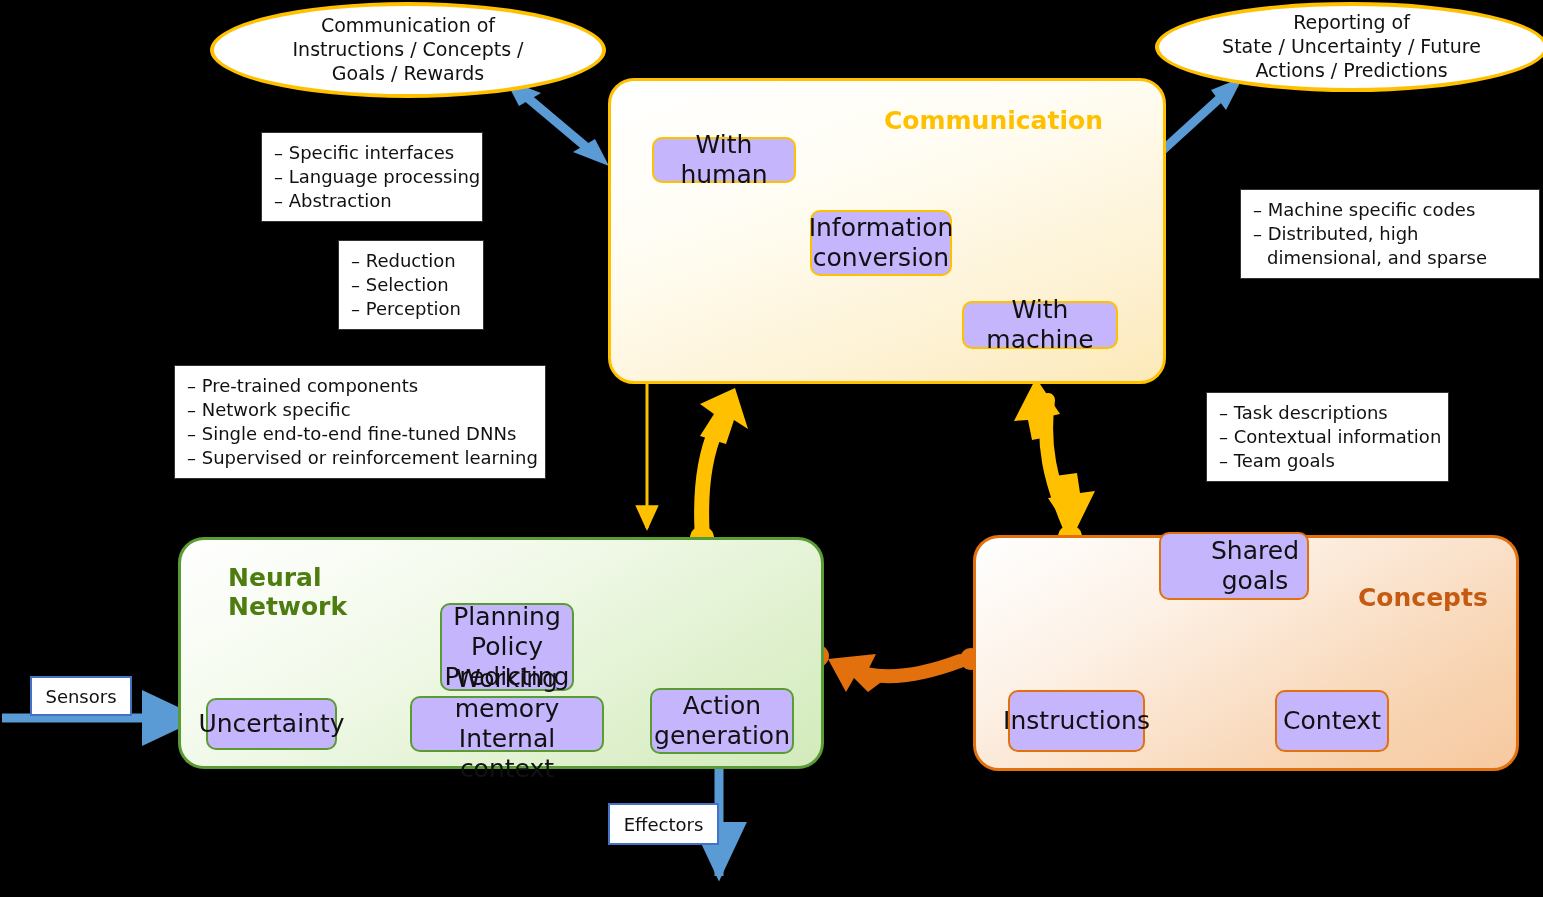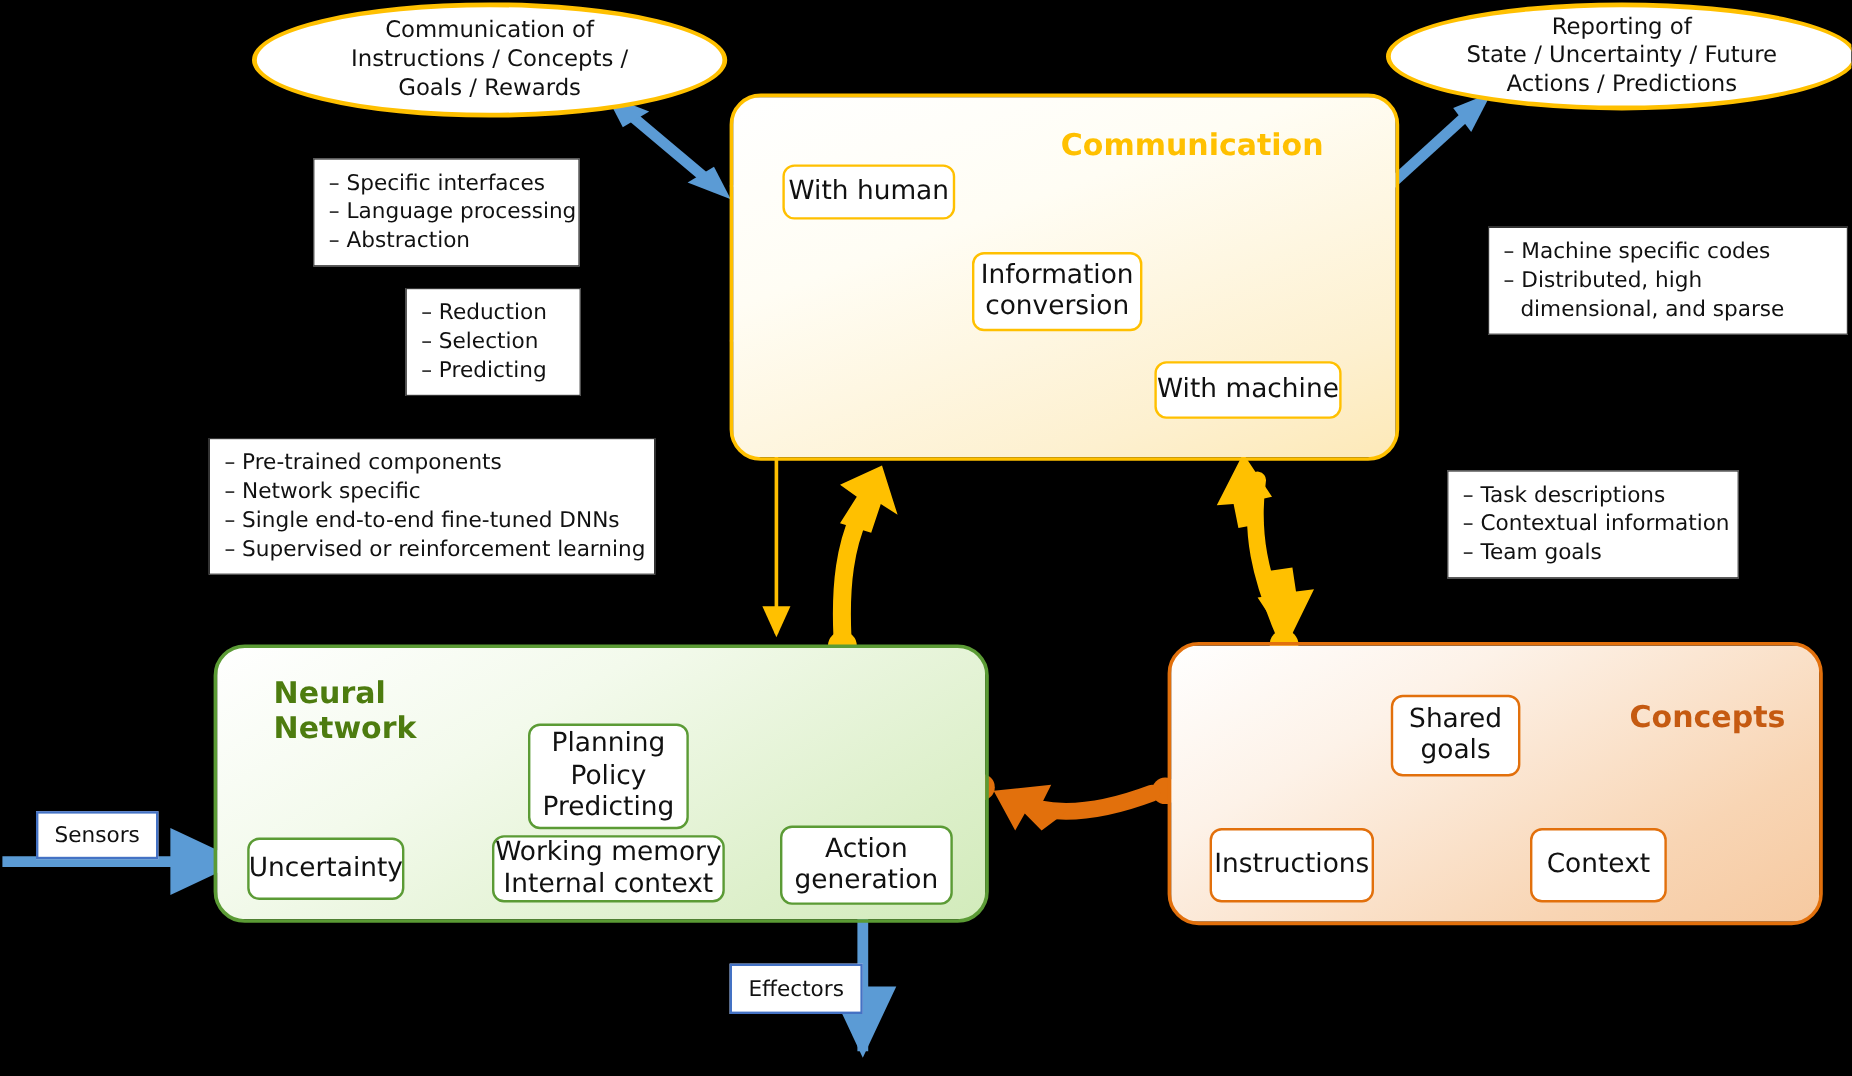--- a/index.html
+++ b/index.html
@@ -14,23 +14,23 @@
   .bigbox{position:absolute;border-radius:26px;}
   #comm-box{border:3px solid #FFC000;
     background:linear-gradient(160deg,#ffffff 0%,#fffdf4 35%,#fdf0cf 80%,#fde9b8 100%);}
   #nn-box{border:3px solid #5B9B35;
     background:linear-gradient(150deg,#ffffff 0%,#f3faec 35%,#dcefc9 80%,#d2ebbb 100%);}
   #concepts-box{border:3px solid #E2700C;
     background:linear-gradient(150deg,#ffffff 0%,#fdf2e8 30%,#f8d5b4 75%,#f6c9a0 100%);}
 
   .bigtitle{position:absolute;font-weight:bold;font-size:25px;line-height:1.15;}
 
-  .node{position:absolute;background:#ffffff;border-radius:10px;display:flex;
+  .node{position:absolute;background:#c4b5fd;border-radius:10px;display:flex;
         align-items:center;justify-content:center;text-align:center;
-        color:#111;font-size:22px;line-height:1.2;}
+        color:#111;font-size:25px;line-height:1.2;}
   .node.yellow{border:2px solid #FFC000;}
   .node.green{border:2px solid #5B9B35;}
   .node.orange{border:2px solid #E2700C;}
 
   .notebox{position:absolute;background:#fff;border:1px solid #333;
            color:#111;font-size:18px;line-height:1.34;padding:8px 12px;box-sizing:border-box;}
   .notebox div{white-space:nowrap;}
   .notebox div.wrap{white-space:normal;}
   .hang{padding-left:14px;text-indent:-14px;}
 
@@ -224,21 +224,21 @@
 
   <div class="node green" style="left:650px;top:688px;width:140px;height:62px;">
     <span style="white-space:pre-line">Action
 generation</span>
   </div>
 
   <div class="bigbox" id="concepts-box" style="left:973px;top:535px;width:540px;height:230px;"></div>
 
   <div class="bigtitle" style="left:1358px;top:584px;color:#C55A11;">Concepts</div>
 
-  <div class="node orange" style="left:1159px;top:579px;width:104px;height:64px;">
+  <div class="node orange" style="left:1159px;top:532px;width:104px;height:64px;padding-left:42px;">
     <span style="white-space:pre-line">Shared
 goals</span>
   </div>
 
   <div class="node orange" style="left:1008px;top:690px;width:133px;height:58px;">
     <span style="white-space:pre-line">Instructions</span>
   </div>
 
   <div class="node orange" style="left:1275px;top:690px;width:110px;height:58px;">
     <span style="white-space:pre-line">Context</span>
@@ -246,21 +246,21 @@
 
   <div class="notebox" style="left:261px;top:132px;width:222px;">
     <div>– Specific interfaces</div>
     <div>– Language processing</div>
     <div>– Abstraction</div>
   </div>
 
   <div class="notebox" style="left:338px;top:240px;width:146px;">
     <div>– Reduction</div>
     <div>– Selection</div>
-    <div>– Predicting</div>
+    <div>– Perception</div>
   </div>
 
   <div class="notebox" style="left:174px;top:365px;width:372px;">
     <div>– Pre-trained components</div>
     <div>– Network specific</div>
     <div>– Single end-to-end fine-tuned DNNs</div>
     <div>– Supervised or reinforcement learning</div>
   </div>
 
   <div class="notebox" style="left:1240px;top:189px;width:300px;">

